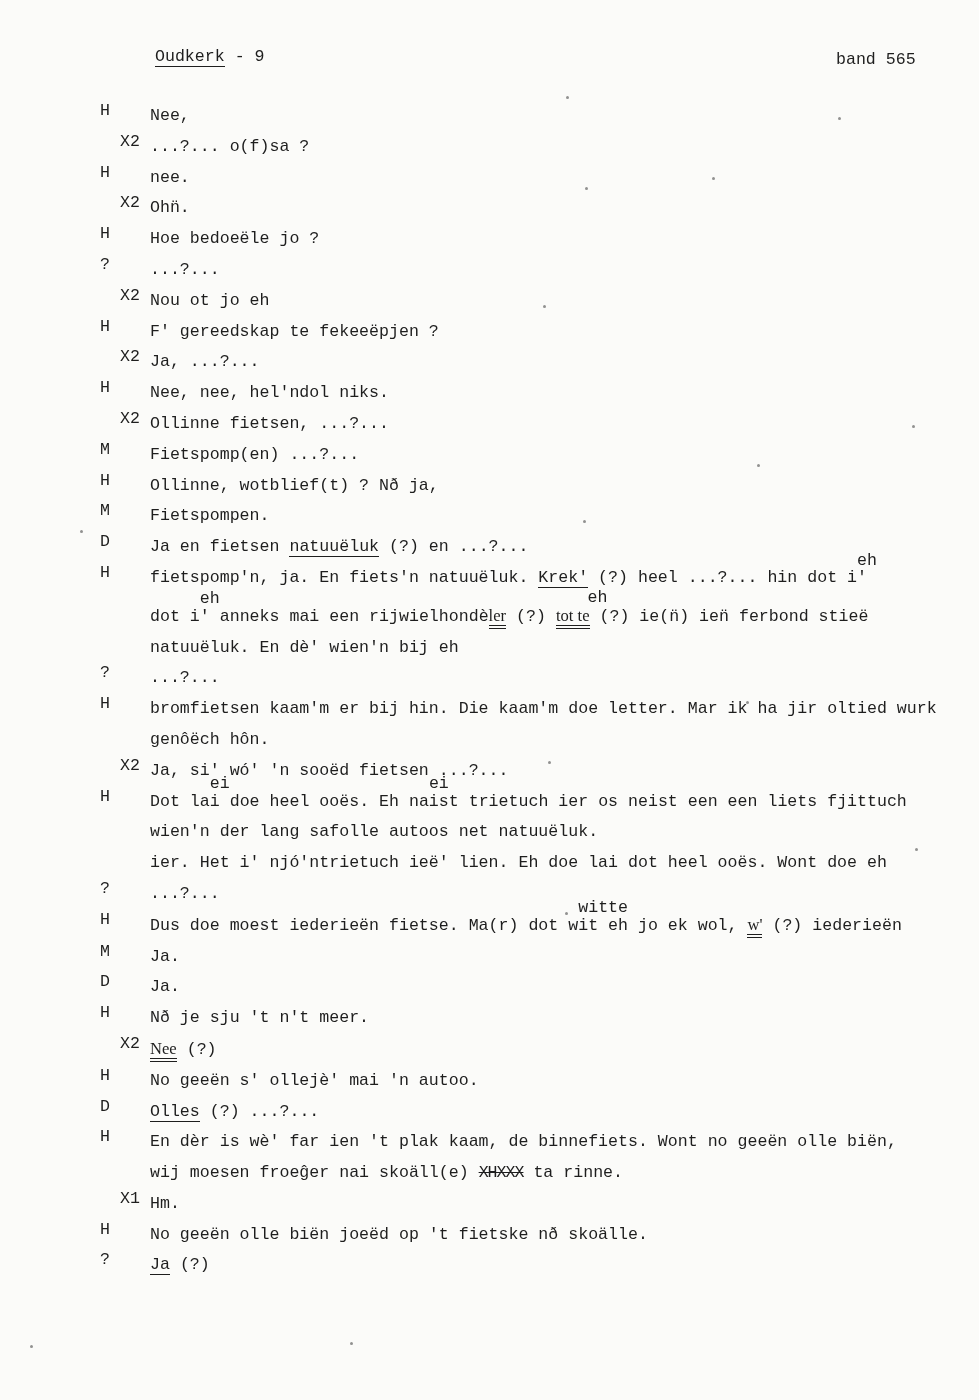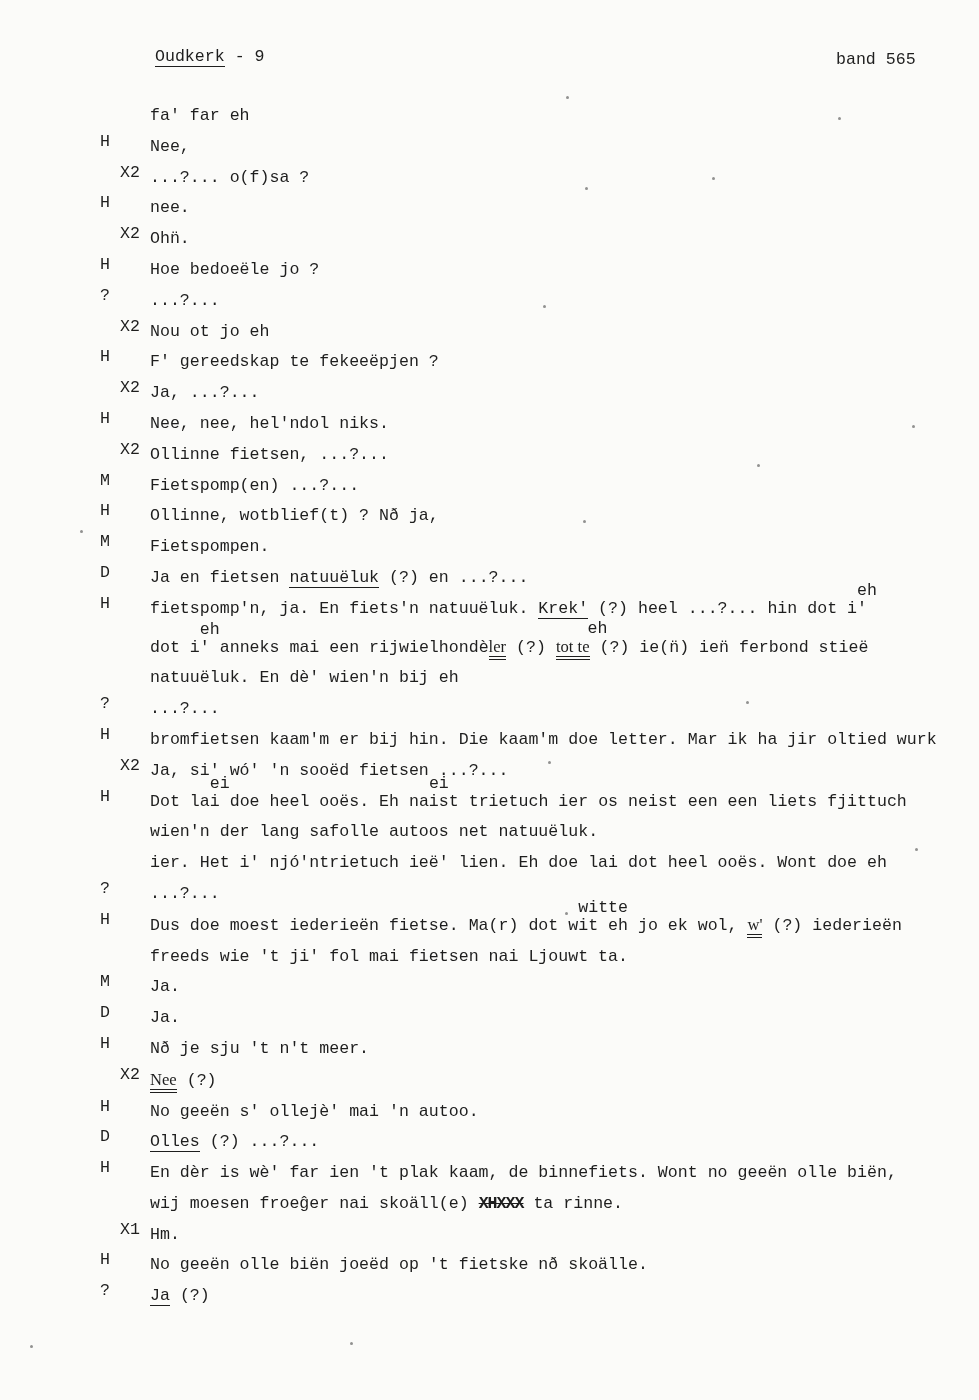--- a/index.html
+++ b/index.html
@@ -15,42 +15,36 @@
   .hdr-band{position:absolute;top:50px;left:828px;white-space:pre;margin-left:8px;}
   .transcript{position:absolute;top:101px;left:100px;right:16px;}
   .entry{display:flex;align-items:flex-start;}
   .spk{width:50px;flex:none;white-space:pre;}
   .spk.x{width:30px;padding-left:20px;}
   .txt{flex:1;min-width:0;}
   .line{white-space:pre;line-height:30.8px;}
   .line.gap{margin-top:7px;}
   .u1{border-bottom:1.6px solid #1e1e1e;}
   .u2{border-bottom:4px double #1e1e1e;font-family:Liberation Serif, serif;}
-  .strike{font-weight:bold;text-decoration:line-through;letter-spacing:-1px;}
+  .strike{font-weight:normal;text-decoration:line-through;letter-spacing:-1px;}
   .st{position:relative;display:inline-block;}
   .st .ov{position:absolute;left:10px;top:-0.62em;line-height:1;white-space:pre;}
   .dot{position:absolute;width:3px;height:3px;border-radius:50%;background:#3a3a3a;opacity:.55;}
 </style>
 </head>
 <body>
 
 <div class="page">
 
   <div class="hdr-title"><span class="u1">Oudkerk</span><span> - 9</span></div>
 
   <div class="hdr-band">band 565</div>
 
   <div class="transcript">
       <div class="entry">
-        <span class="spk"></span>
-        <div class="txt">
-          <div class="line"><span class="">fa' far eh</span></div>
-        </div>
-      </div>
-      <div class="entry">
         <span class="spk">H</span>
         <div class="txt">
           <div class="line"><span class="">Nee,</span></div>
         </div>
       </div>
       <div class="entry">
         <span class="spk x">X2</span>
         <div class="txt">
           <div class="line"><span class="">...?... o(f)sa ?</span></div>
         </div>
@@ -144,20 +138,21 @@
       <div class="entry">
         <span class="spk">?</span>
         <div class="txt">
           <div class="line"><span class="">...?...</span></div>
         </div>
       </div>
       <div class="entry">
         <span class="spk">H</span>
         <div class="txt">
           <div class="line"><span class="">bromfietsen kaam'm er bij hin. Die kaam'm doe letter. Mar ik ha jir oltied wurk</span></div>
+          <div class="line"><span class="">genôëch hôn.</span></div>
         </div>
       </div>
       <div class="entry">
         <span class="spk x">X2</span>
         <div class="txt">
           <div class="line"><span class="">Ja, si' wó' 'n sooëd fietsen ...?...</span></div>
         </div>
       </div>
       <div class="entry">
         <span class="spk">H</span>
@@ -170,21 +165,20 @@
       <div class="entry">
         <span class="spk">?</span>
         <div class="txt">
           <div class="line"><span class="">...?...</span></div>
         </div>
       </div>
       <div class="entry">
         <span class="spk">H</span>
         <div class="txt">
           <div class="line"><span class="">Dus doe moest iederieën fietse. Ma(r) dot </span><span class="st"><span class="ov">witte</span><span class="bs">wit eh</span></span><span class=""> jo ek wol, </span><span class="u2">w'</span><span class=""> (?) iederieën</span></div>
-          <div class="line"><span class="">freeds wie 't ji' fol mai fietsen nai Ljouwt ta.</span></div>
         </div>
       </div>
       <div class="entry">
         <span class="spk">M</span>
         <div class="txt">
           <div class="line"><span class="">Ja.</span></div>
         </div>
       </div>
       <div class="entry">
         <span class="spk">D</span>

